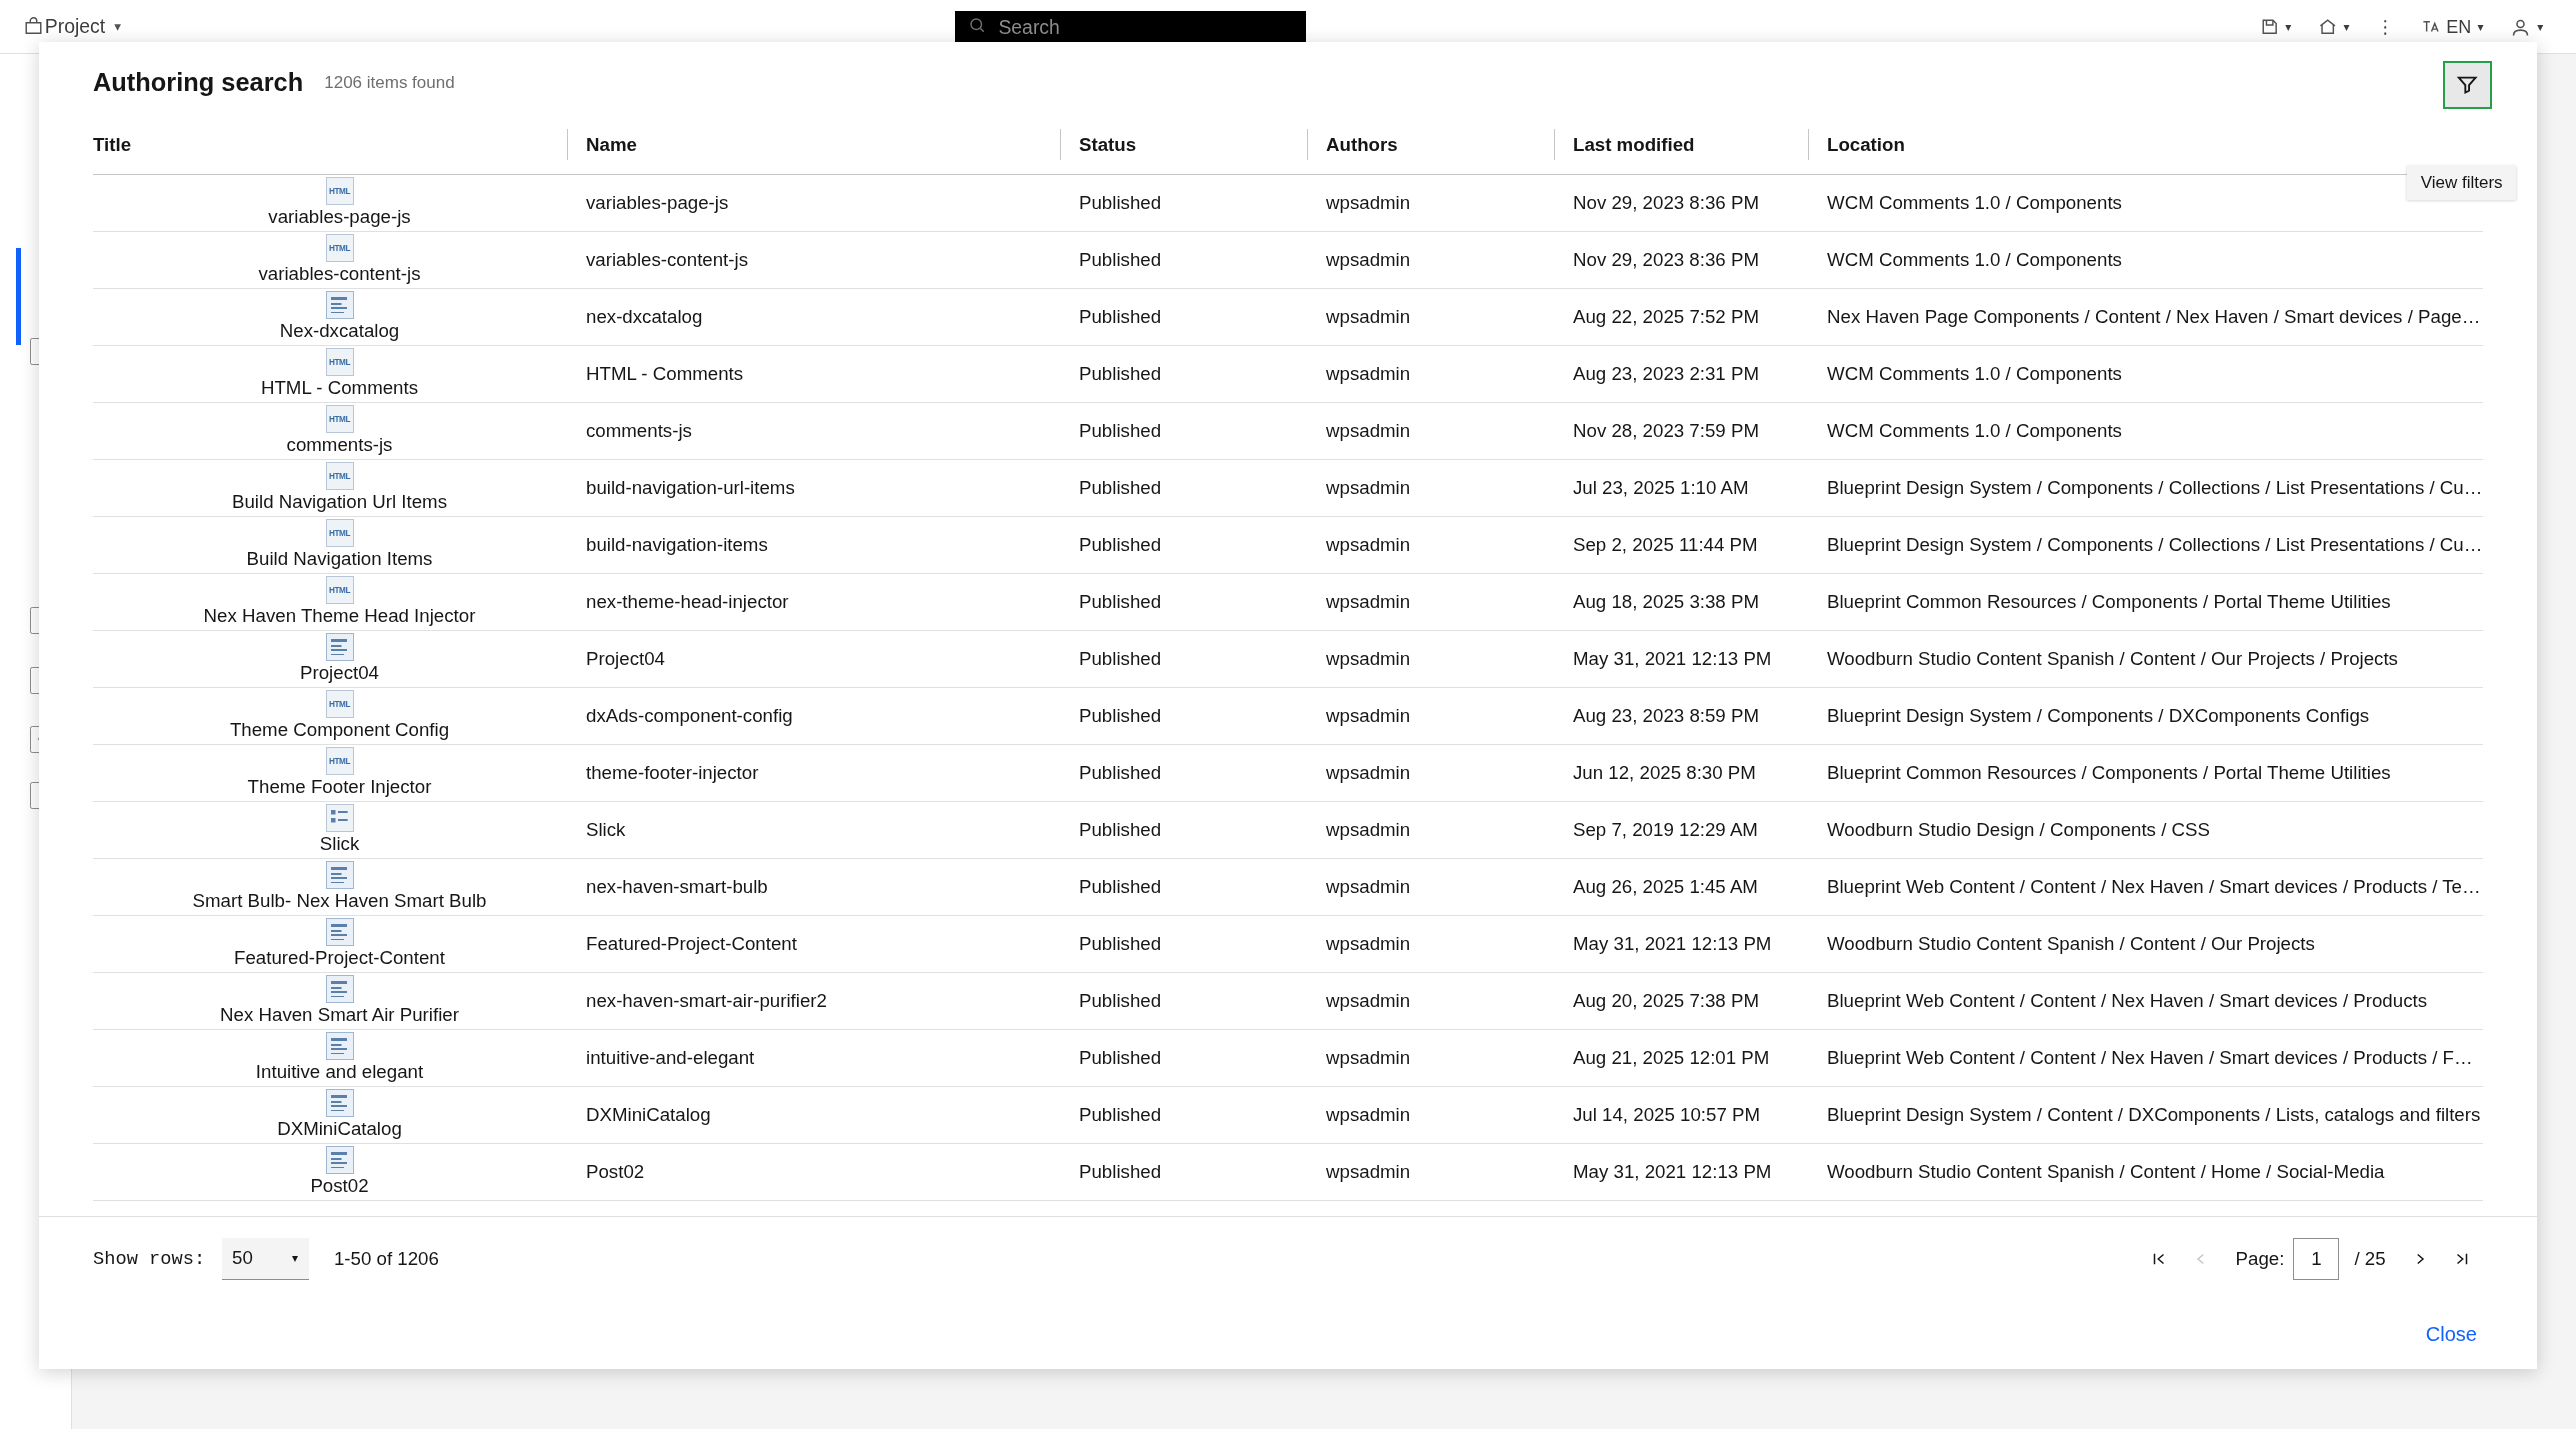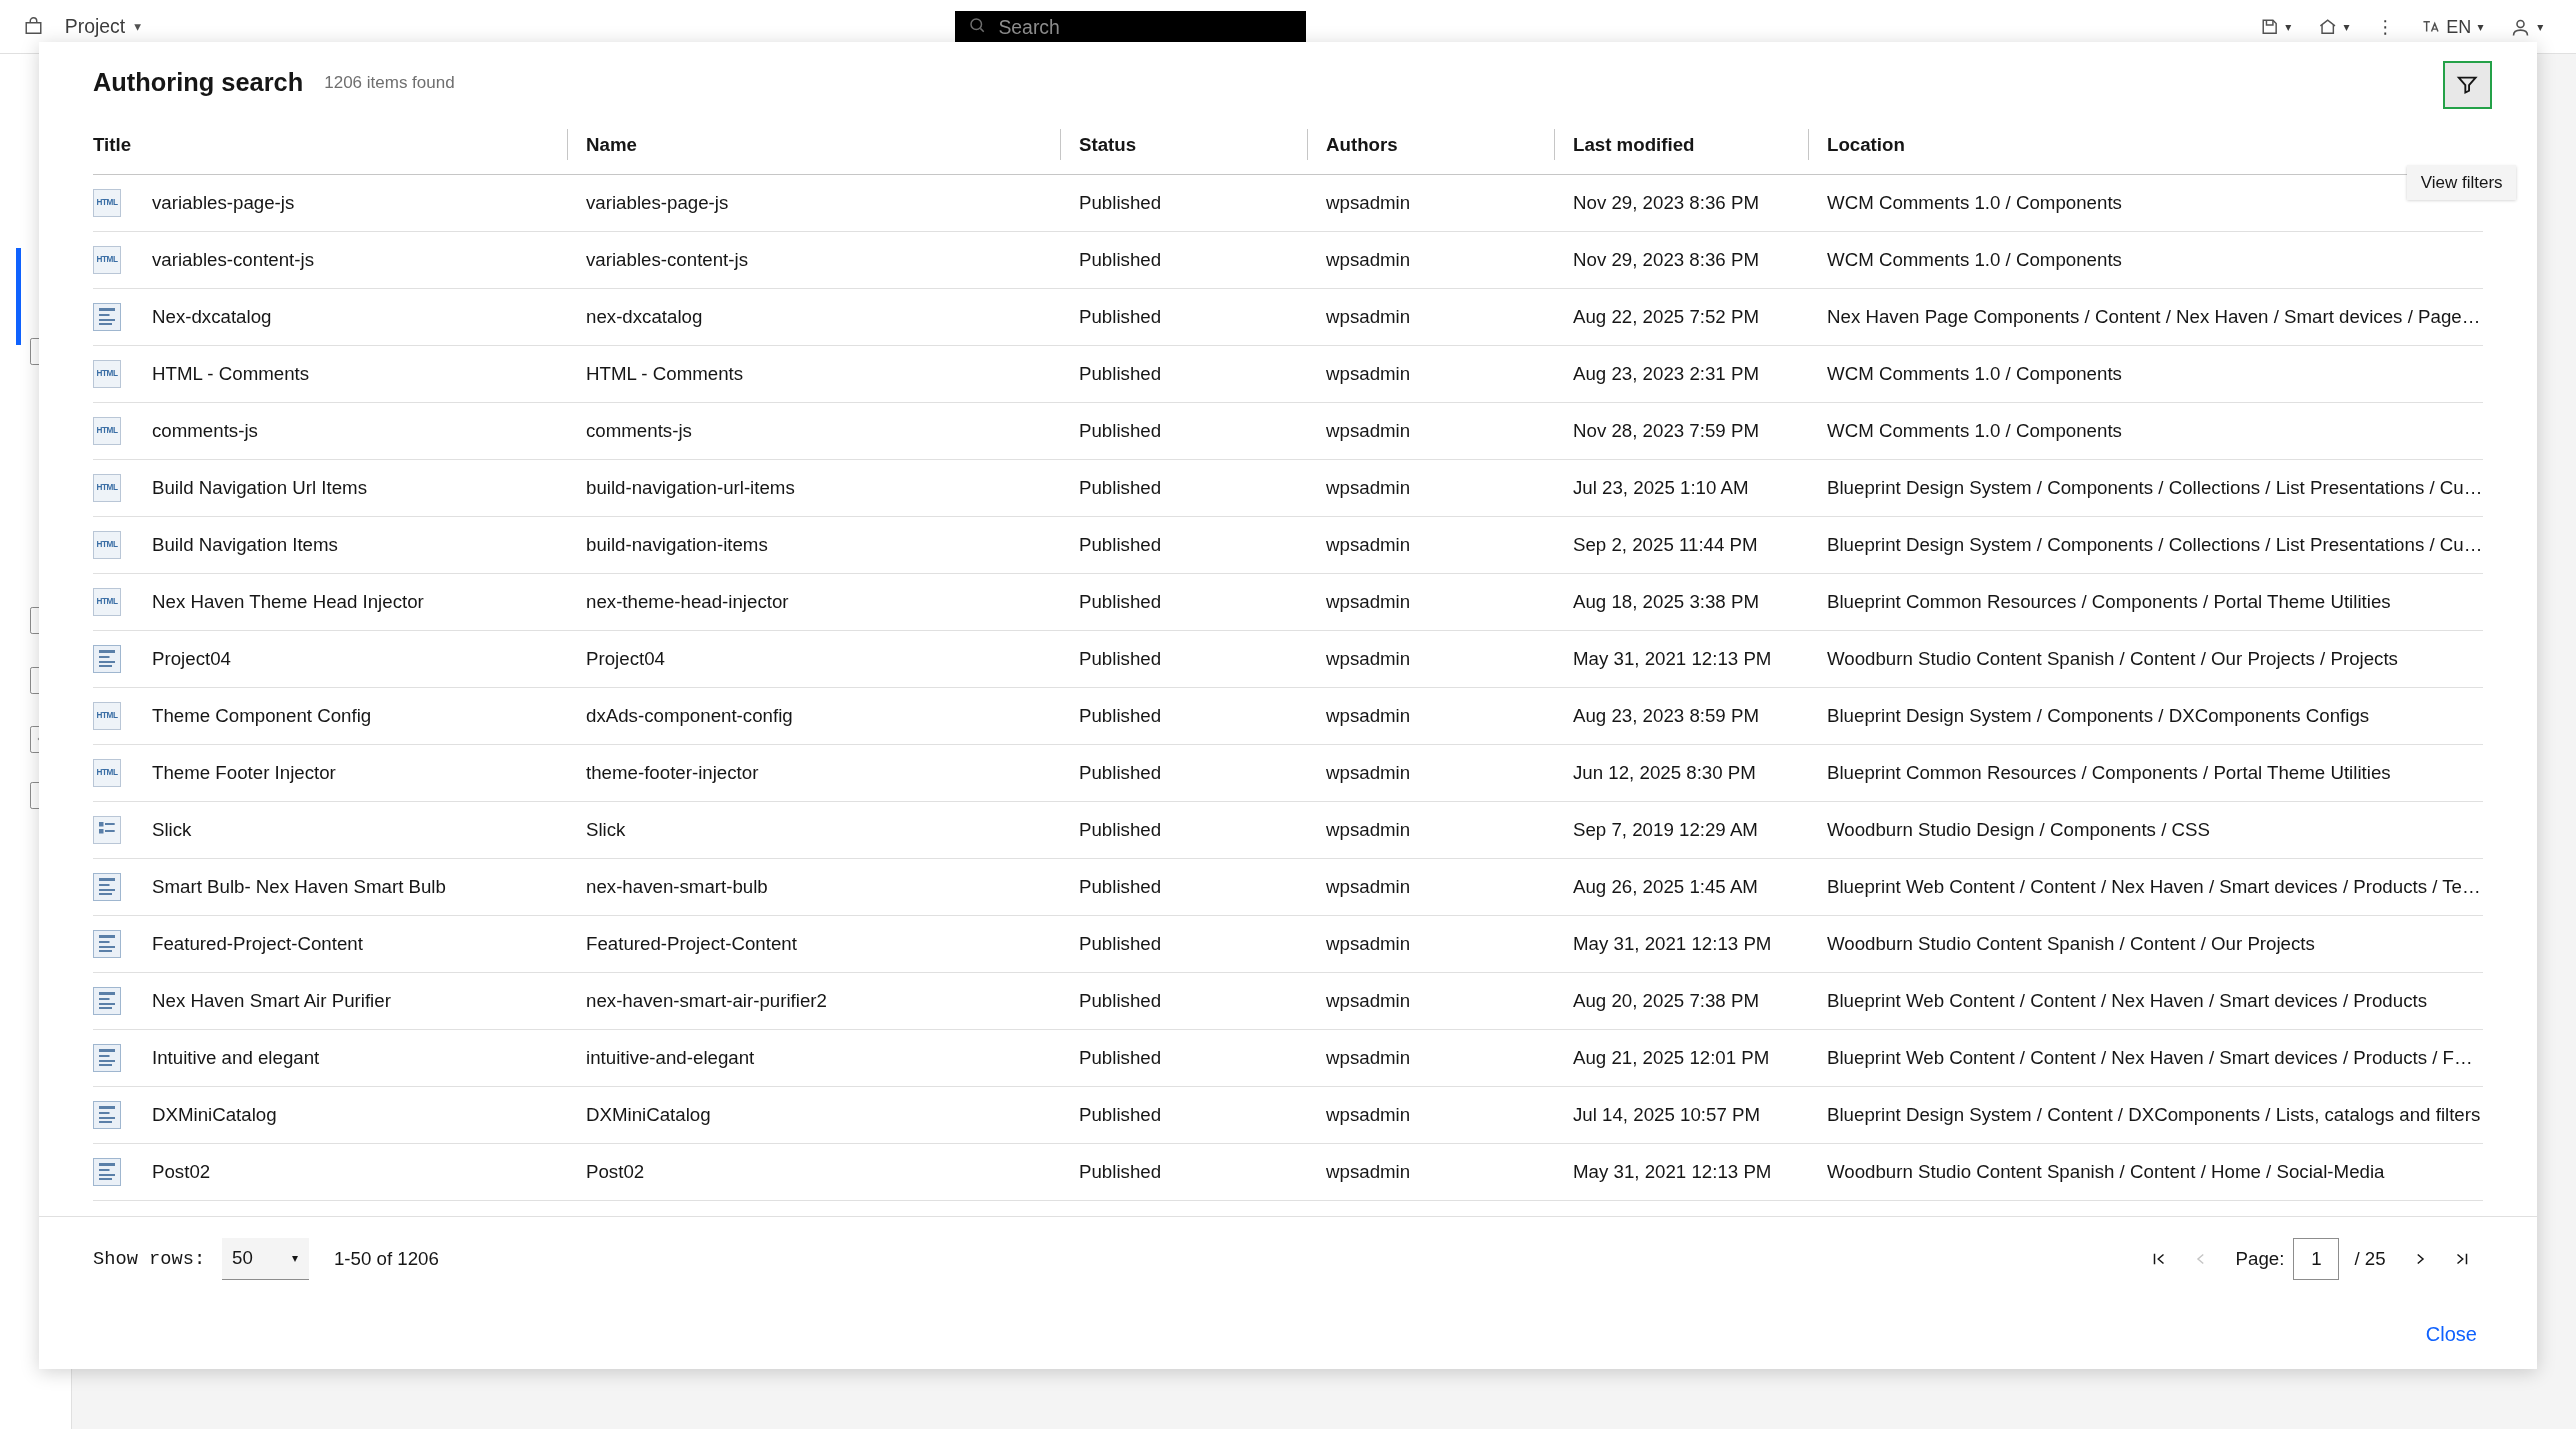--- a/index.html
+++ b/index.html
@@ -22,21 +22,21 @@
     background: #ffffff;
     border-bottom: 0.7px solid #e0e0e0;
     display: flex; align-items: center;
   }
   #top-bar .bag-icon {
     margin-left: 22.4px; width: 22.4px; height: 21px;
     display: flex; align-items: center; justify-content: center;
     color: #525252;
   }
   #project-label {
-    margin-left: 20px; font-size: 19.4px; color: #3d3d3d;
+    margin-left: 0; font-size: 19.4px; color: #3d3d3d;
   }
   #project-caret {
     margin-left: 9px; color: #525252; font-size: 13.4px;
   }
   #top-search {
     position: absolute; left: 955px; top: 10.5px;
     width: 351px; height: 33px;
     background: #000000;
     display: flex; align-items: center;
     padding-left: 13.4px;
@@ -164,21 +164,21 @@
     overflow: hidden;
     text-overflow: ellipsis;
   }
   .col-title { width: 493px; }
   .col-name  { width: 493px; }
   .col-status { width: 247px; }
   .col-authors { width: 247px; }
   .col-modified { width: 254px; }
   .col-location { width: auto; }
 
-  .title-cell { display: flex; align-items: center; gap: 31px; }
+  .title-cell { display: flex; align-items: center; gap: 1px; flex-direction: column; }
   .doc-icon {
     flex: 0 0 auto;
     width: 28px; height: 28px;
     border: 0.7px solid #b9c6d6;
     background: #eef3f8;
     display: flex; align-items: center; justify-content: center;
     font-size: 8.2px; font-weight: 700; letter-spacing: -0.4px;
     color: #3a6ea5;
   }
   .doc-icon.page {

